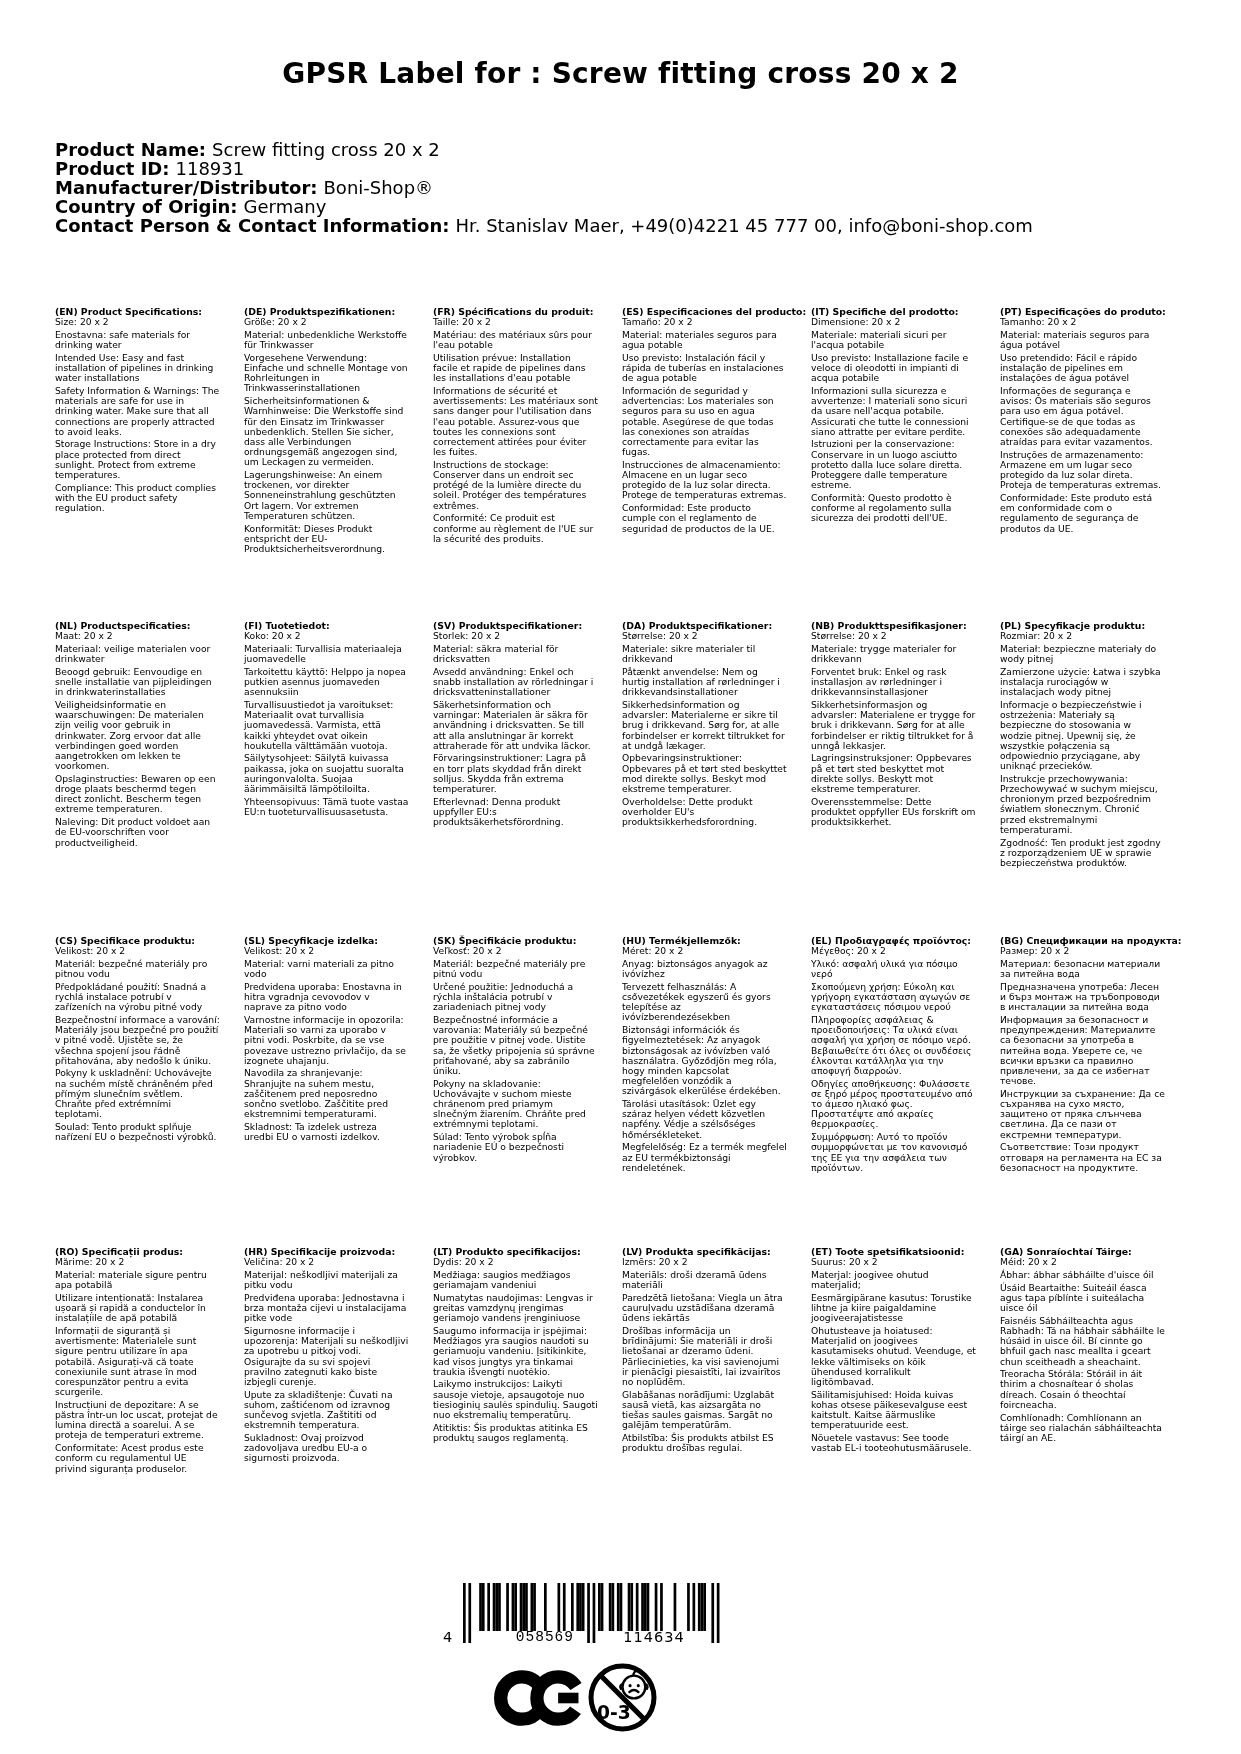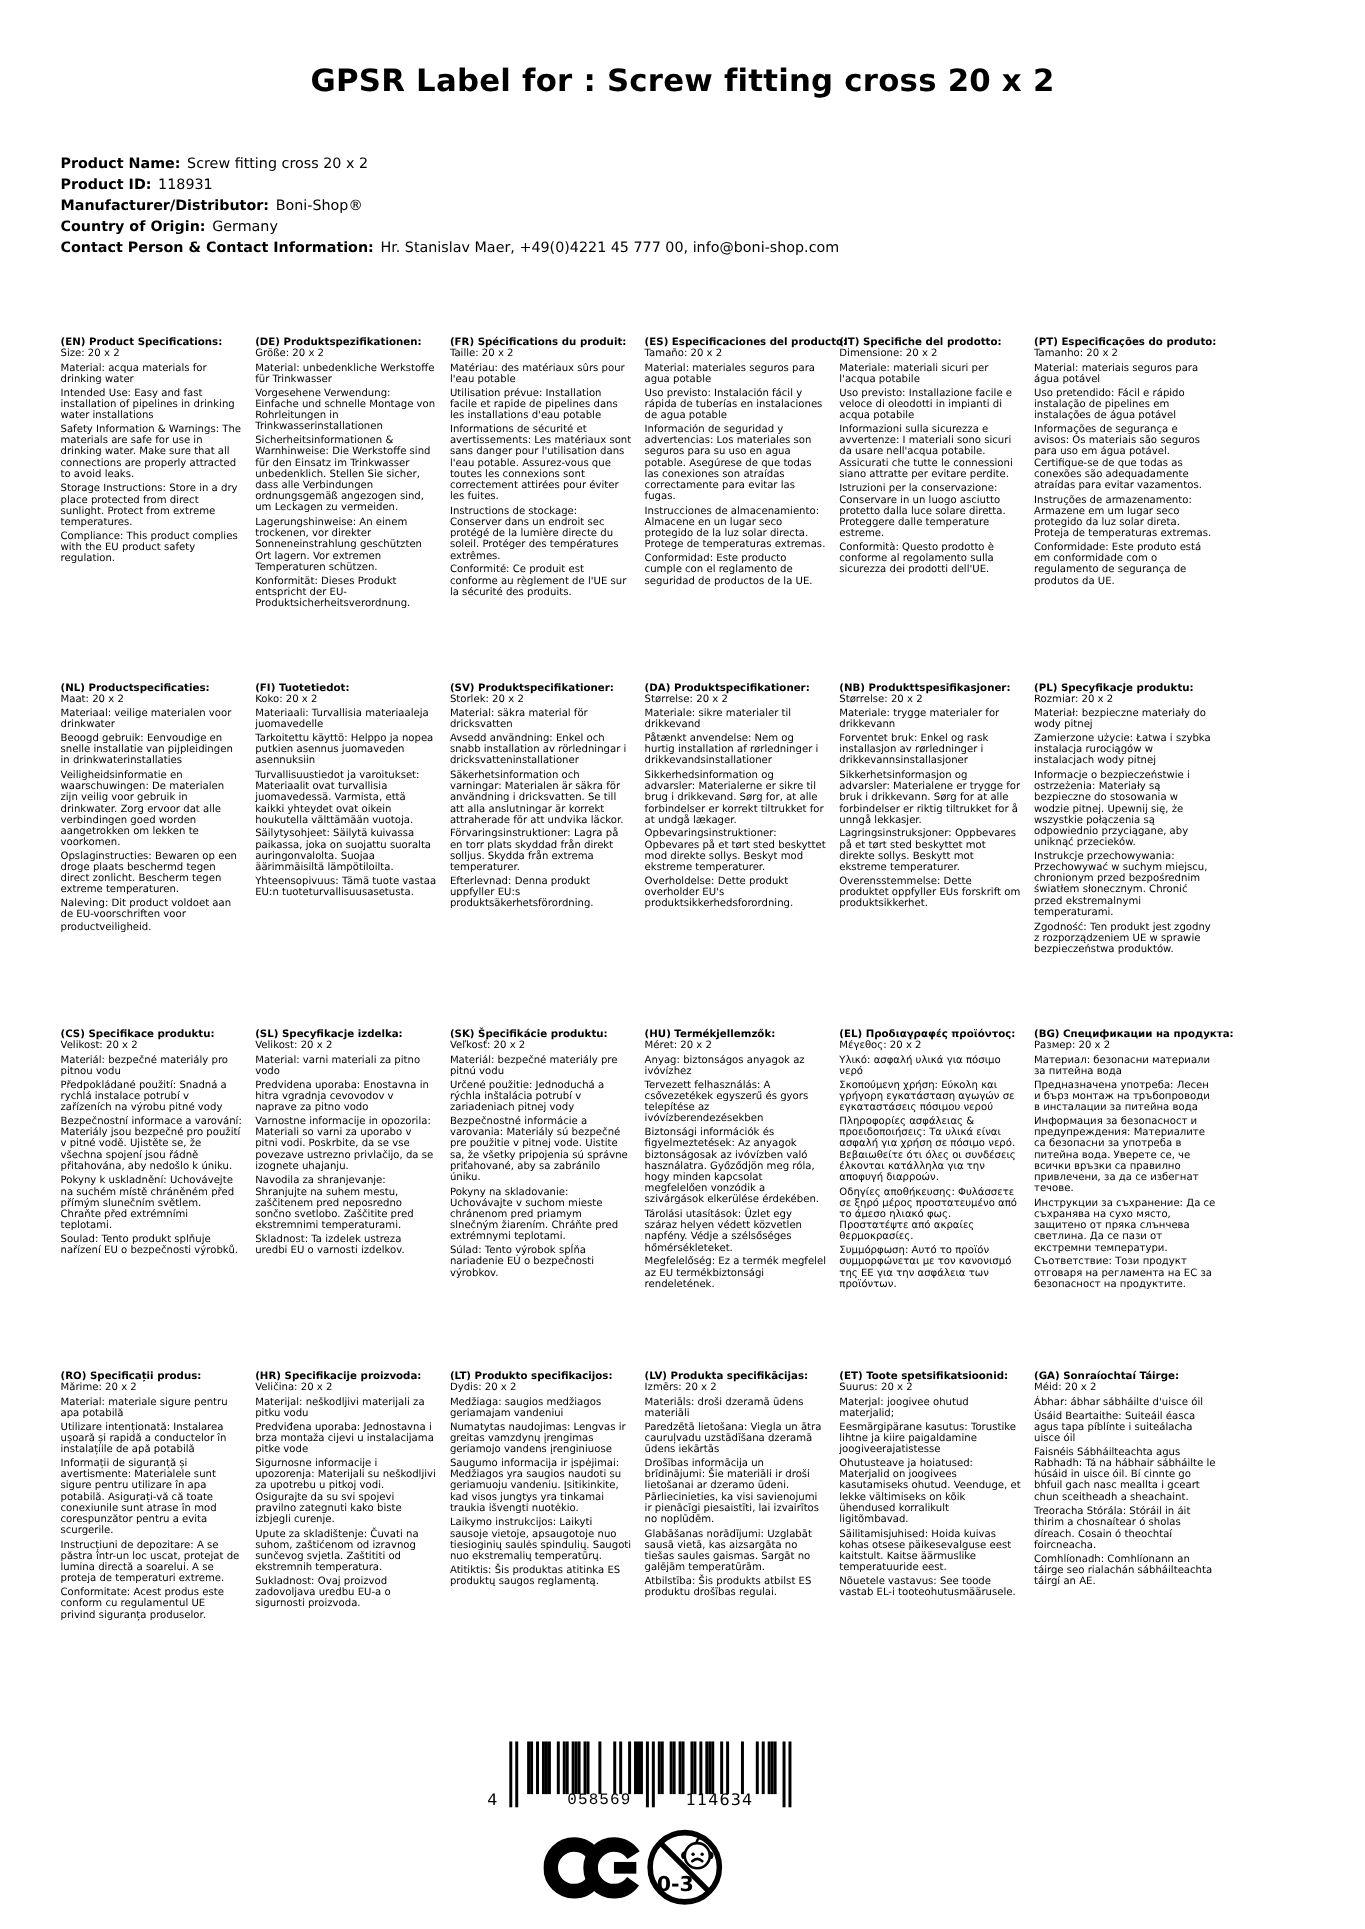--- a/index.html
+++ b/index.html
@@ -3,25 +3,25 @@
 <meta charset="utf-8">
 <style>
   * { margin:0; padding:0; box-sizing:border-box; }
   html,body { background:#fff; }
   body { width:1241px; height:1754px; font-family:"DejaVu Sans", sans-serif; color:#000; }
   .page { position:relative; width:1241px; height:1754px; background:#fff; overflow:hidden; }
 
   .title { position:absolute; top:57px; left:0; width:100%; text-align:center;
            font-size:28px; font-weight:bold; letter-spacing:0.2px; }
 
-  .product-info { position:absolute; left:55px; top:140px; font-size:13px; line-height:19px; }
+  .product-info { position:absolute; left:55px; top:140px; font-size:18px; line-height:19px; }
   .info-label { font-weight:bold; margin-right:6px; }
 
   .lang-grid { position:absolute; left:55px; top:307px; width:1052px;
-               display:grid; grid-template-columns:repeat(6,165px); column-gap:12px;
+               display:grid; grid-template-columns:repeat(6,165px); column-gap:24px;
                grid-template-rows:314px 315px 311px auto; }
   .lang-block { font-size:9.2px; line-height:10.2px; letter-spacing:0; }
   .blk-heading { font-weight:bold; font-size:9.3px; white-space:nowrap; }
   .blk-paras p { margin-top:2.5px; }
 
   .footer { position:absolute; left:441px; top:1583px; width:290px; }
   .barcode { position:relative; width:290px; height:64px; }
   .barcode-svg { display:block; }
   .bc-d { position:absolute; top:47px; font-size:14.5px; line-height:15px; }
   .bc-first { left:2px; }
@@ -59,21 +59,21 @@
   <div class="info-row">
     <span class="info-label">Contact Person &amp; Contact Information:</span><span class="info-value">Hr. Stanislav Maer, +49(0)4221 45 777 00, info@boni-shop.com</span>
   </div>
 </div>
 
   <div class="lang-grid">
   <div class="lang-block">
     <div class="blk-heading">(EN) Product Specifications:</div>
     <div class="blk-size">Size: 20 x 2</div>
     <div class="blk-paras">
-          <p>Material: acqua materials for drinking water</p>
+          <p>Enostavna: safe materials for drinking water</p>
           <p>Intended Use: Easy and fast installation of pipelines in drinking water installations</p>
           <p>Safety Information &amp; Warnings: The materials are safe for use in drinking water. Make sure that all connections are properly attracted to avoid leaks.</p>
           <p>Storage Instructions: Store in a dry place protected from direct sunlight. Protect from extreme temperatures.</p>
           <p>Compliance: This product complies with the EU product safety regulation.</p>
         </div>
   </div>
 
   <div class="lang-block">
     <div class="blk-heading">(DE) Produktspezifikationen:</div>
     <div class="blk-size">Größe: 20 x 2</div>

